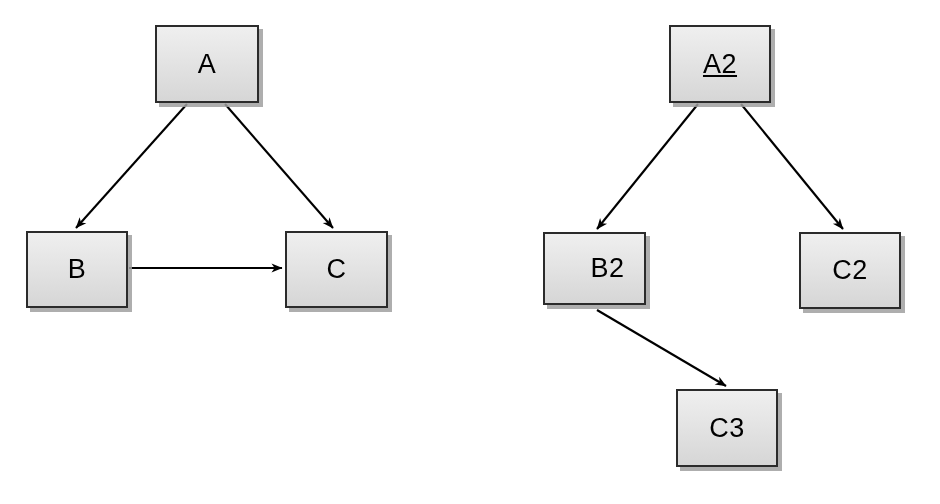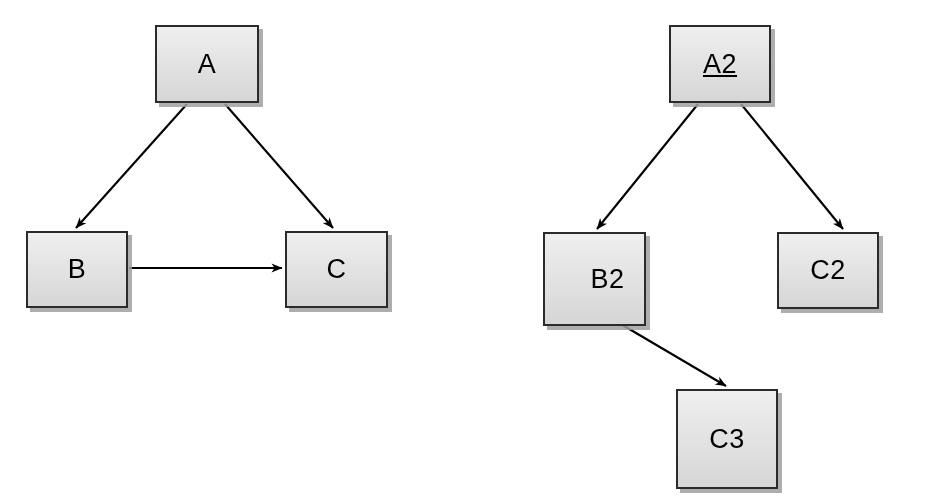--- a/index.html
+++ b/index.html
@@ -72,23 +72,23 @@
   <div class="node" style="left: 26px; top: 231px; width: 102px; height: 77px;">
     <span class="node-label">B</span>
   </div>
   <div class="node" style="left: 285px; top: 231px; width: 103px; height: 77px;">
     <span class="node-label">C</span>
   </div>
 
   <div class="node" style="left: 669px; top: 25px; width: 102px; height: 78px; text-decoration: underline;">
     <span class="node-label">A2</span>
   </div>
-  <div class="node" style="left: 543px; top: 232px; width: 103px; height: 94px; padding-left: 26px;">
+  <div class="node" style="left: 543px; top: 232px; width: 103px; height: 73px; padding-left: 26px;">
     <span class="node-label">B2</span>
   </div>
-  <div class="node" style="left: 777px; top: 232px; width: 102px; height: 77px;">
+  <div class="node" style="left: 799px; top: 232px; width: 102px; height: 77px;">
     <span class="node-label">C2</span>
   </div>
-  <div class="node" style="left: 676px; top: 389px; width: 102px; height: 100px;">
+  <div class="node" style="left: 676px; top: 389px; width: 102px; height: 78px;">
     <span class="node-label">C3</span>
   </div>
 
 </div>
 
 </body></html>

